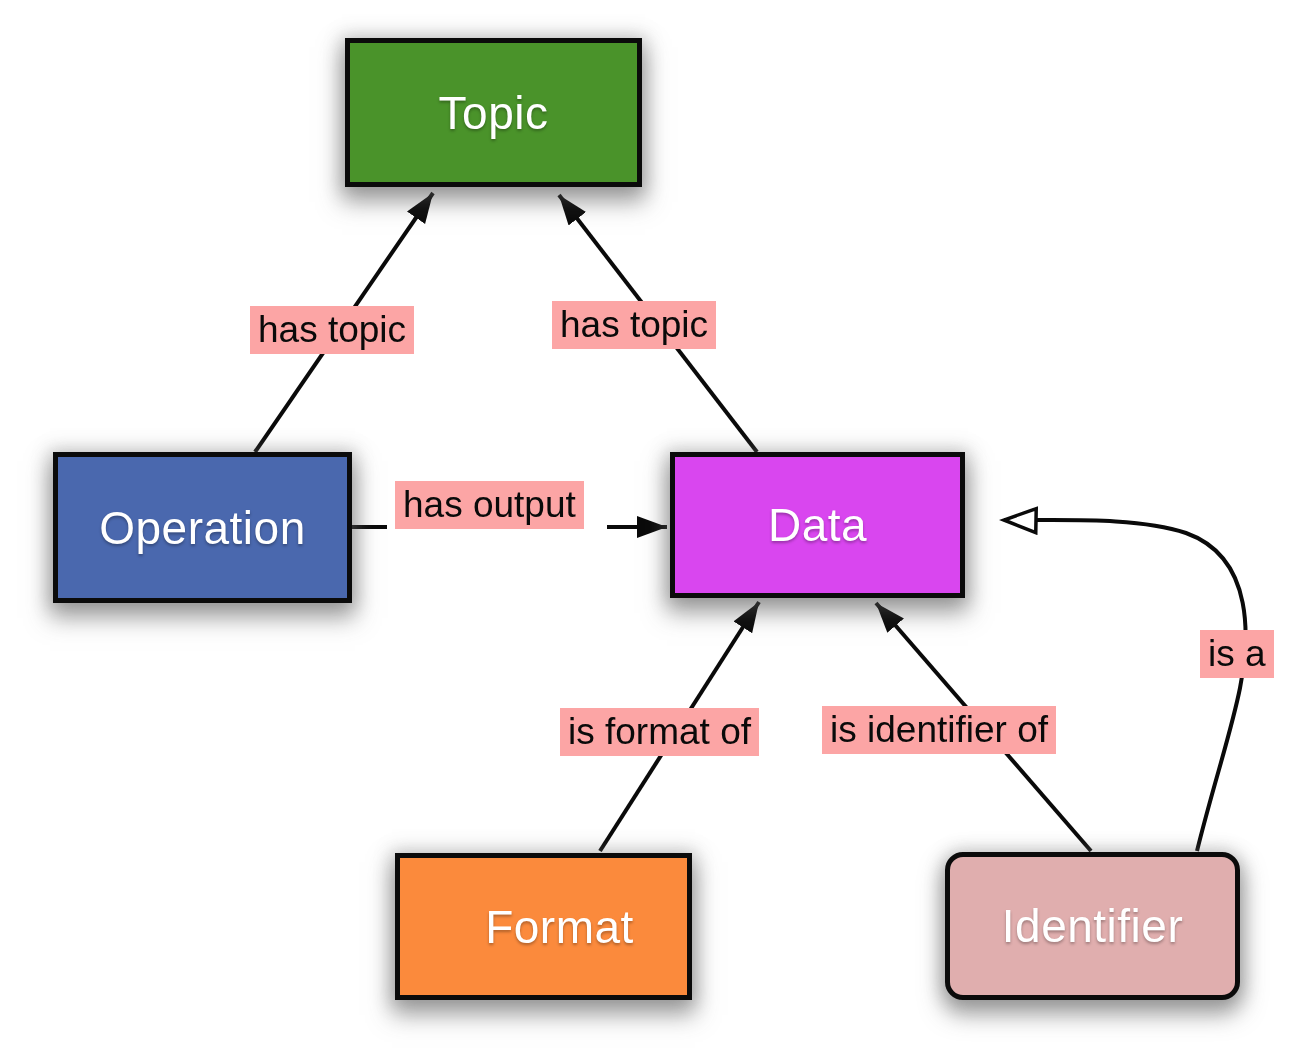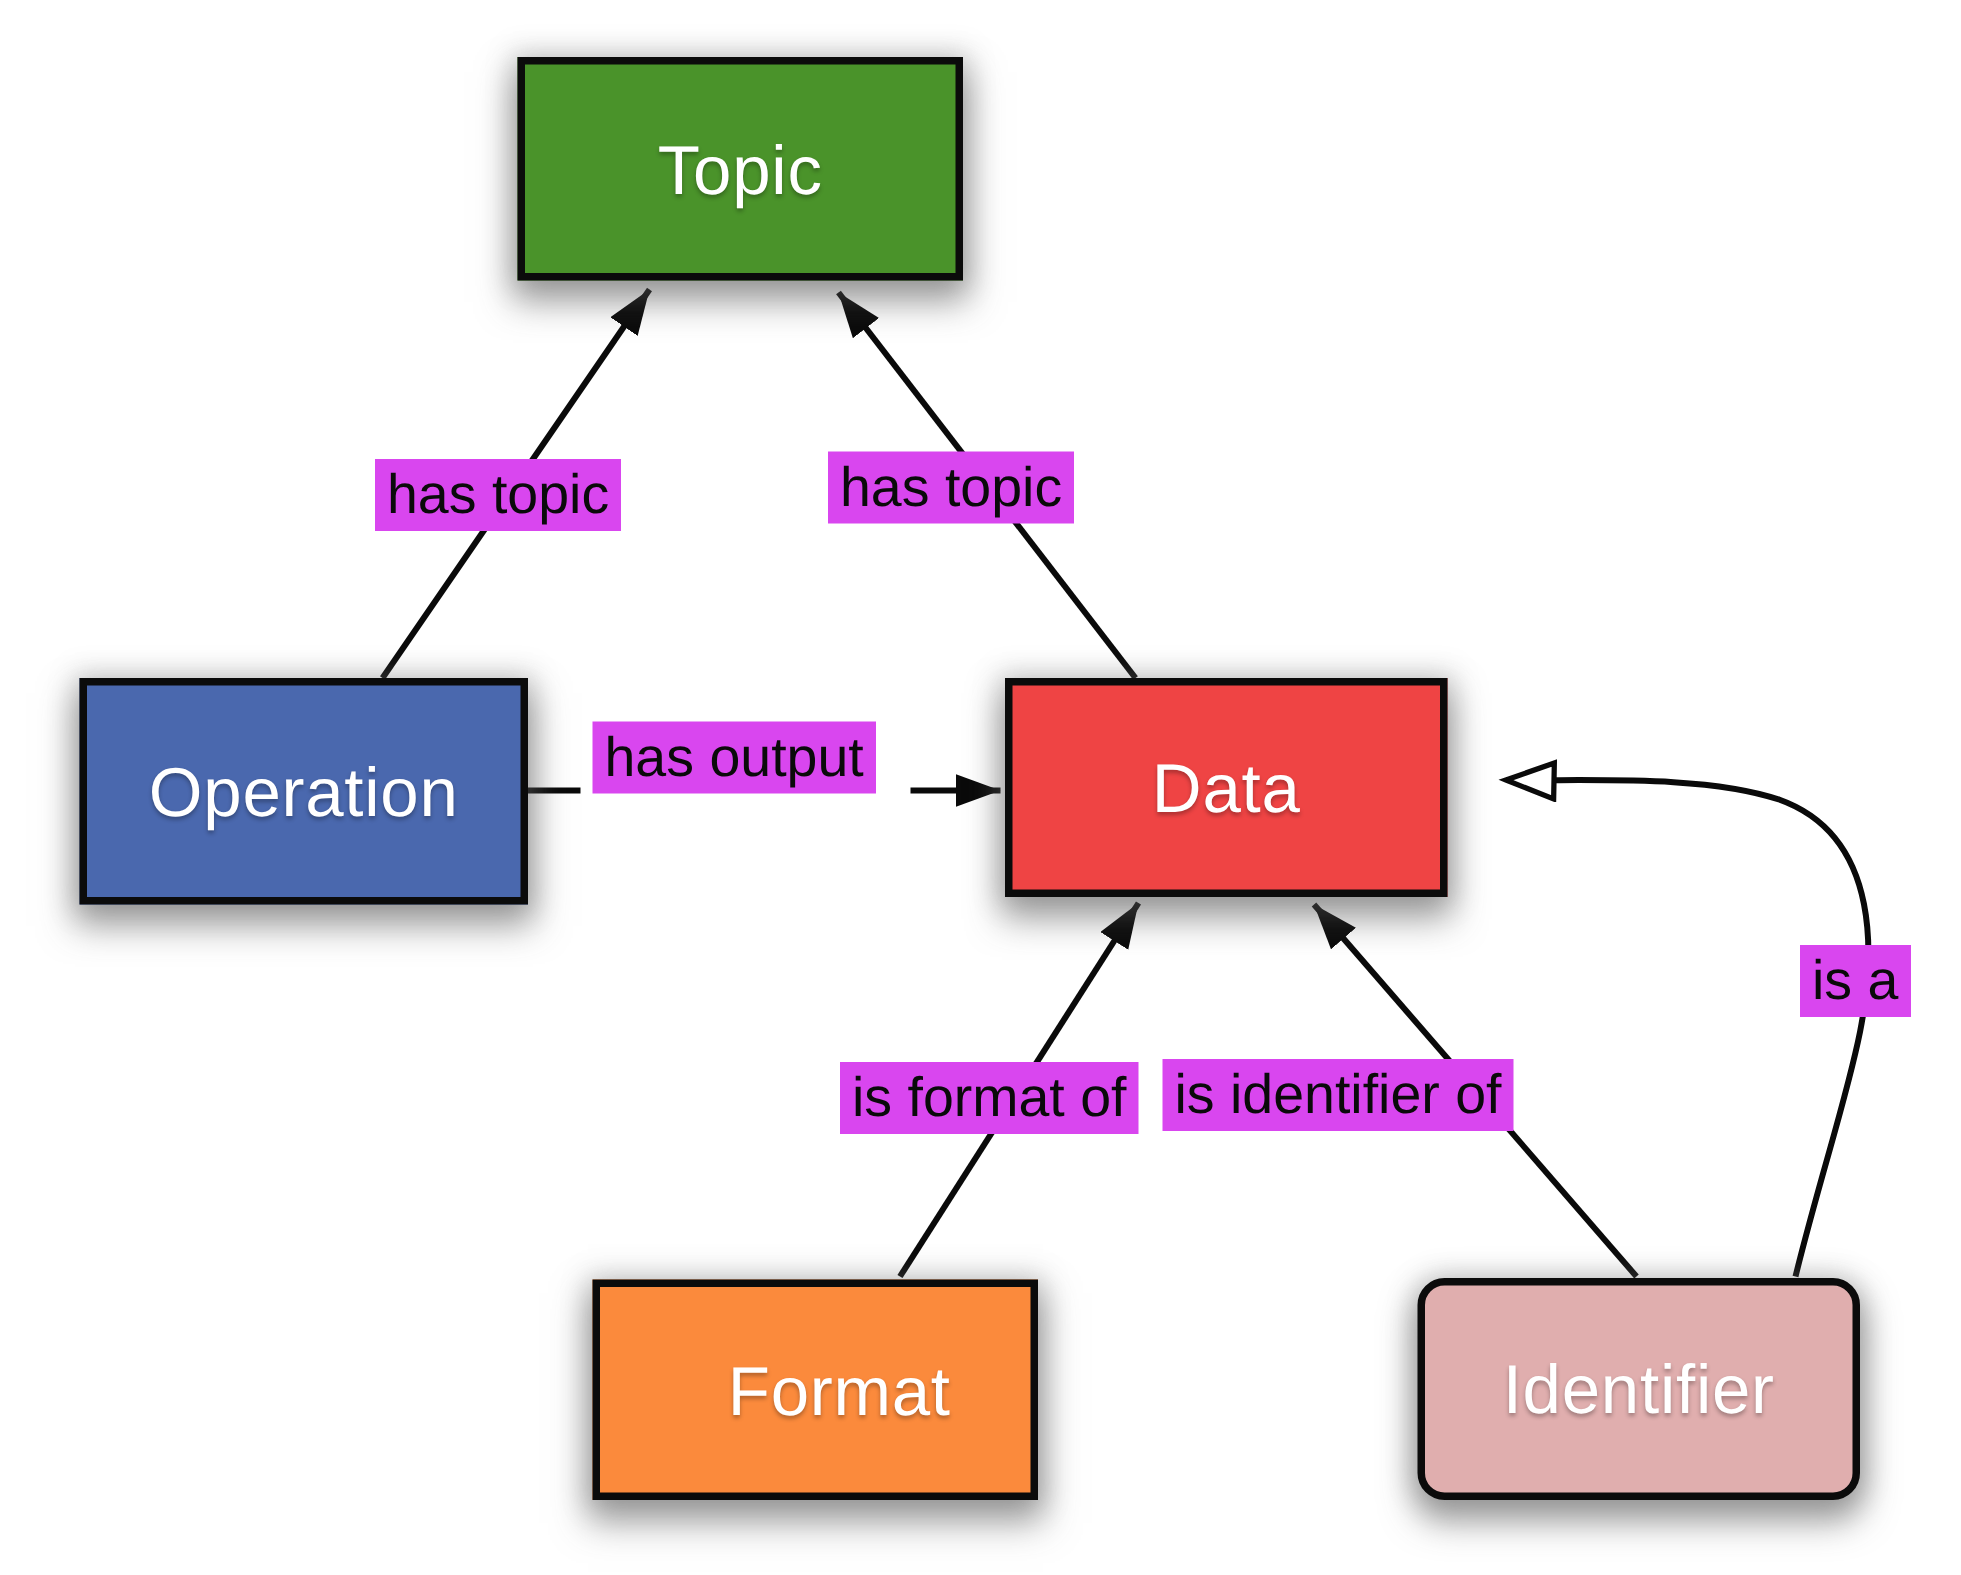--- a/index.html
+++ b/index.html
@@ -36,39 +36,39 @@
   .node .node-label {
     color: #ffffff;
     font-size: 46px;
     letter-spacing: 0.5px;
     text-shadow: 0 2px 3px rgba(0,0,0,0.30);
     white-space: nowrap;
   }
   .edge-label {
     position: absolute;
     z-index: 3;
-    background: #d946ef;
+    background: #fca5a5;
     color: #0a0a0a;
     font-size: 37px;
     line-height: 1.18;
     padding: 2px 8px;
     white-space: nowrap;
   }
   
   #node-topic      { left: 345px; top: 38px;  width: 297px; height: 149px; }
   #node-operation  { left: 53px;  top: 452px; width: 299px; height: 151px; }
   #node-data       { left: 670px; top: 452px; width: 295px; height: 146px; }
   #node-format     { left: 395px; top: 853px; width: 297px; height: 147px; }
   #node-identifier { left: 945px; top: 852px; width: 295px; height: 148px; border-radius: 18px; }
   
   #label-has-topic-left   { left: 250px;  top: 306px; }
   #label-has-topic-right  { left: 552px;  top: 301px; }
   #label-has-input-output { left: 395px;  top: 481px; }
   #label-is-format-of     { left: 560px;  top: 708px; }
-  #label-is-identifier-of { left: 775px;  top: 706px; }
+  #label-is-identifier-of { left: 822px;  top: 706px; }
   #label-is-a             { left: 1200px; top: 630px; }
 </style>
 </head>
 <body>
 
 <div id="stage">
 
   <svg id="wires" viewBox="0 0 1307 1050" xmlns="http://www.w3.org/2000/svg">
     <defs>
       <marker id="arrow-filled" markerUnits="userSpaceOnUse" markerWidth="34" markerHeight="26" refX="30" refY="11" orient="auto">
@@ -100,21 +100,21 @@
   </svg>
 
   <div class="node" id="node-topic" style="background: rgb(74, 147, 42);">
     <span class="node-label" style="color: rgb(255, 255, 255);">Topic</span>
   </div>
 
   <div class="node" id="node-operation" style="background: rgb(74, 104, 174);">
     <span class="node-label" style="color: rgb(255, 255, 255);">Operation</span>
   </div>
 
-  <div class="node" id="node-data" style="background: #ef4444;">
+  <div class="node" id="node-data" style="background: #d946ef;">
     <span class="node-label" style="color: rgb(255, 255, 255);">Data</span>
   </div>
 
   <div class="node" id="node-format" style="background: rgb(251, 138, 60); padding-left: 32px;">
     <span class="node-label" style="color: rgb(255, 255, 255);">Format</span>
   </div>
 
   <div class="node" id="node-identifier" style="background: rgb(224, 174, 174);">
     <span class="node-label" style="color: rgb(255, 255, 255);">Identifier</span>
   </div>

